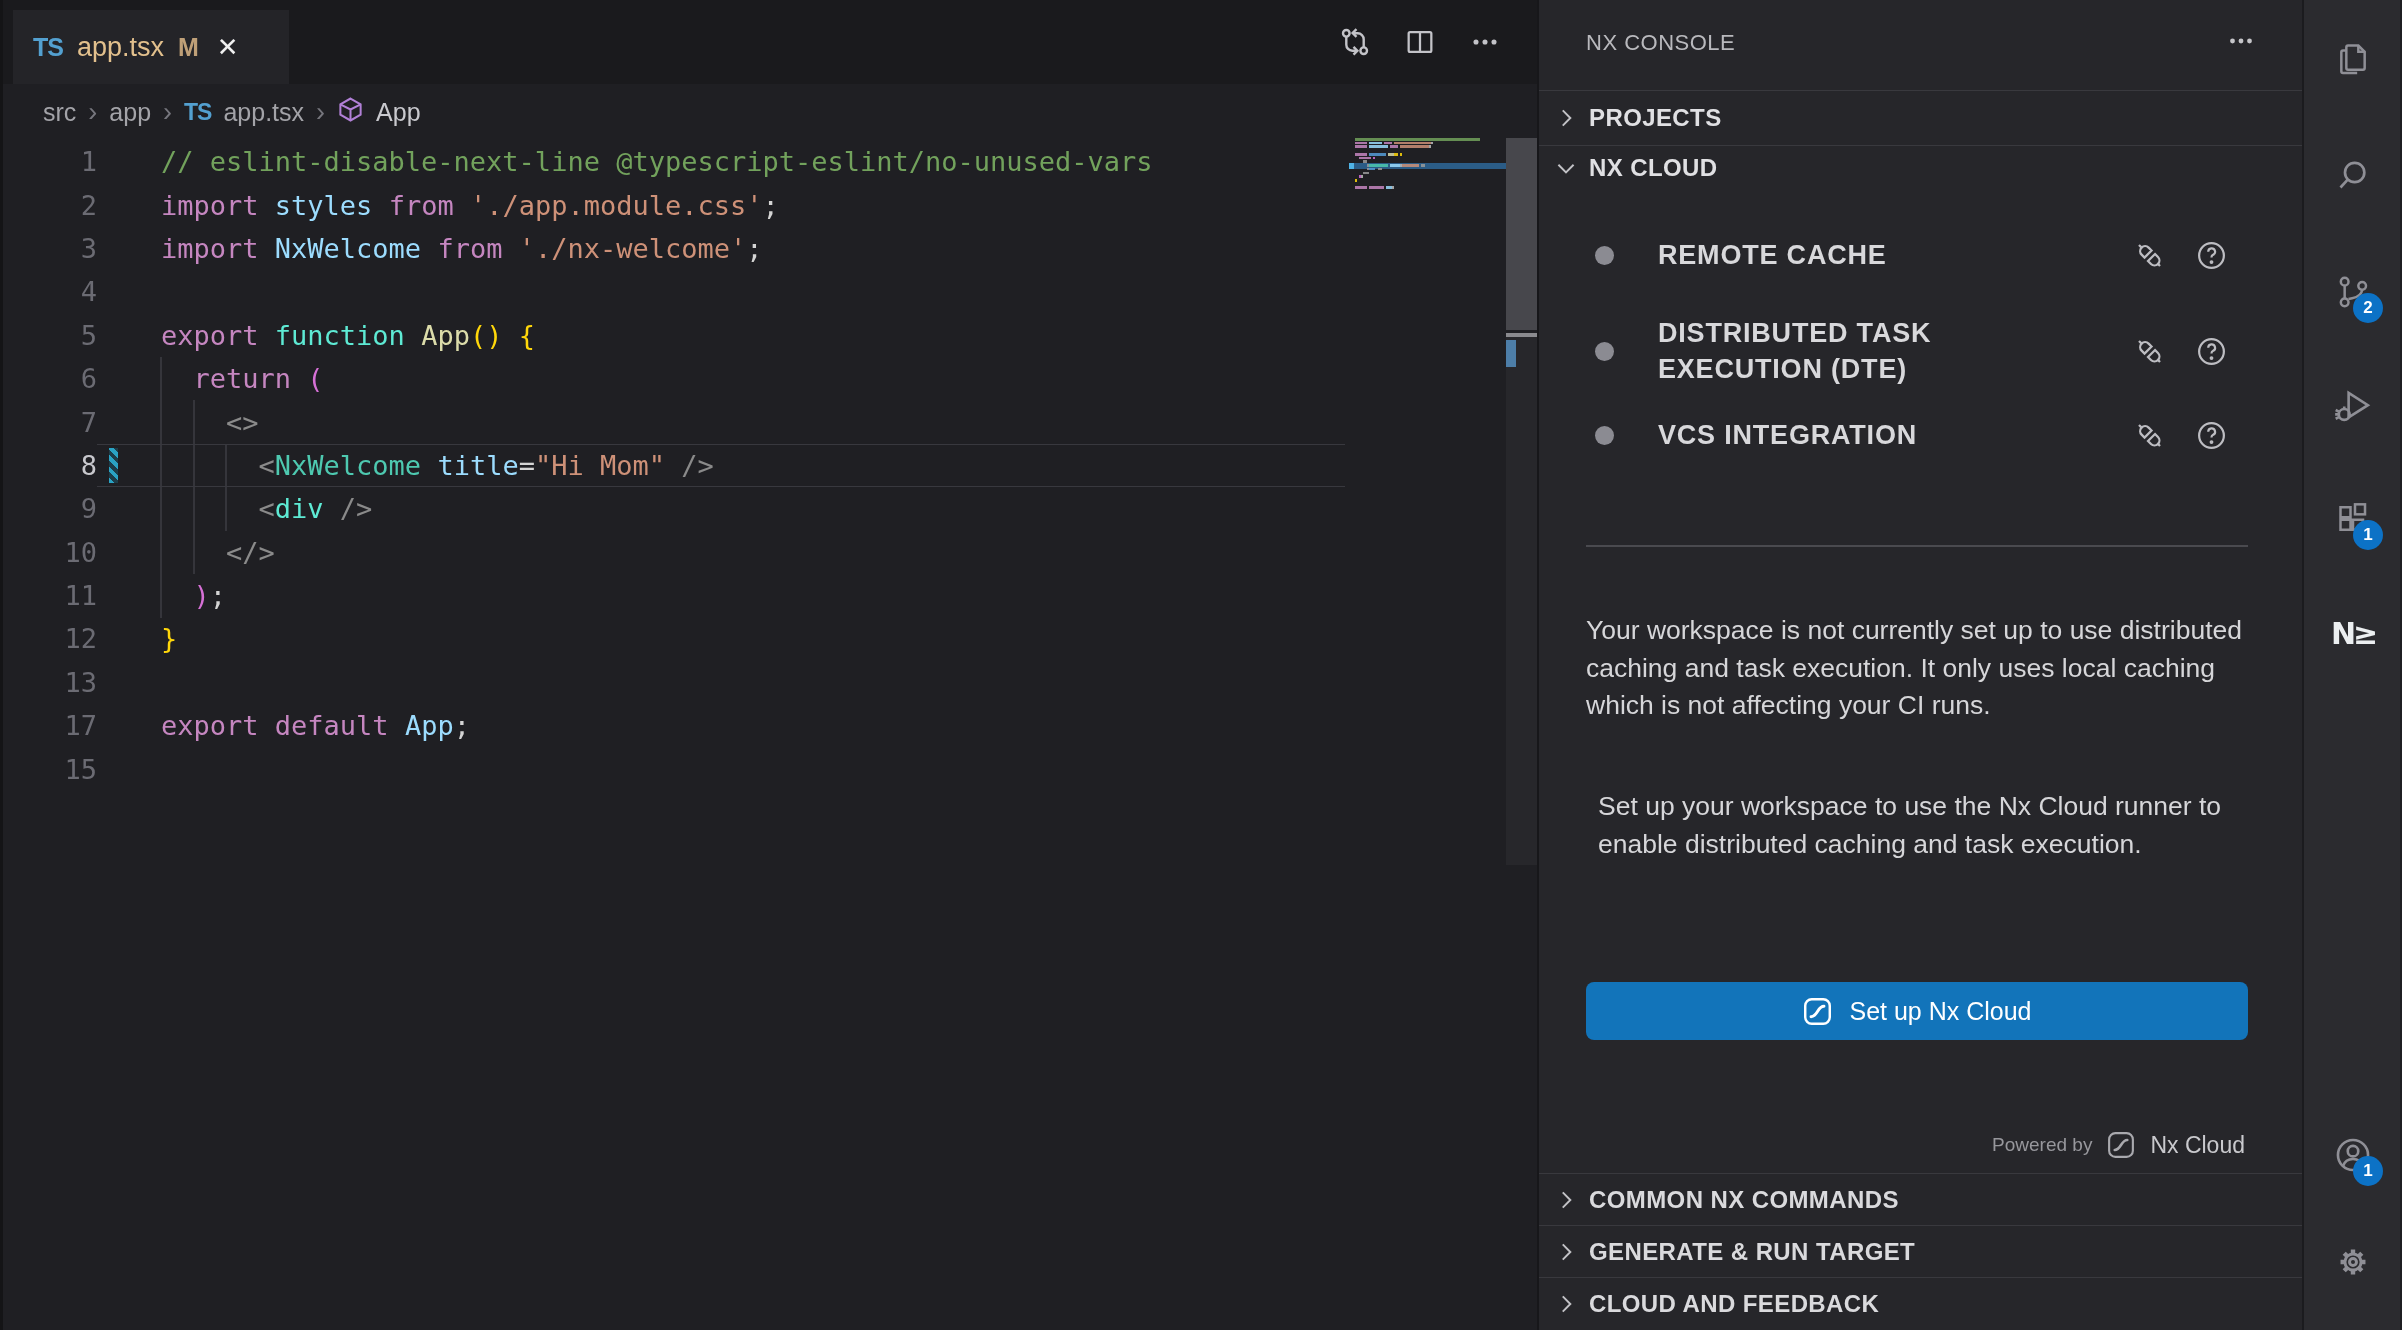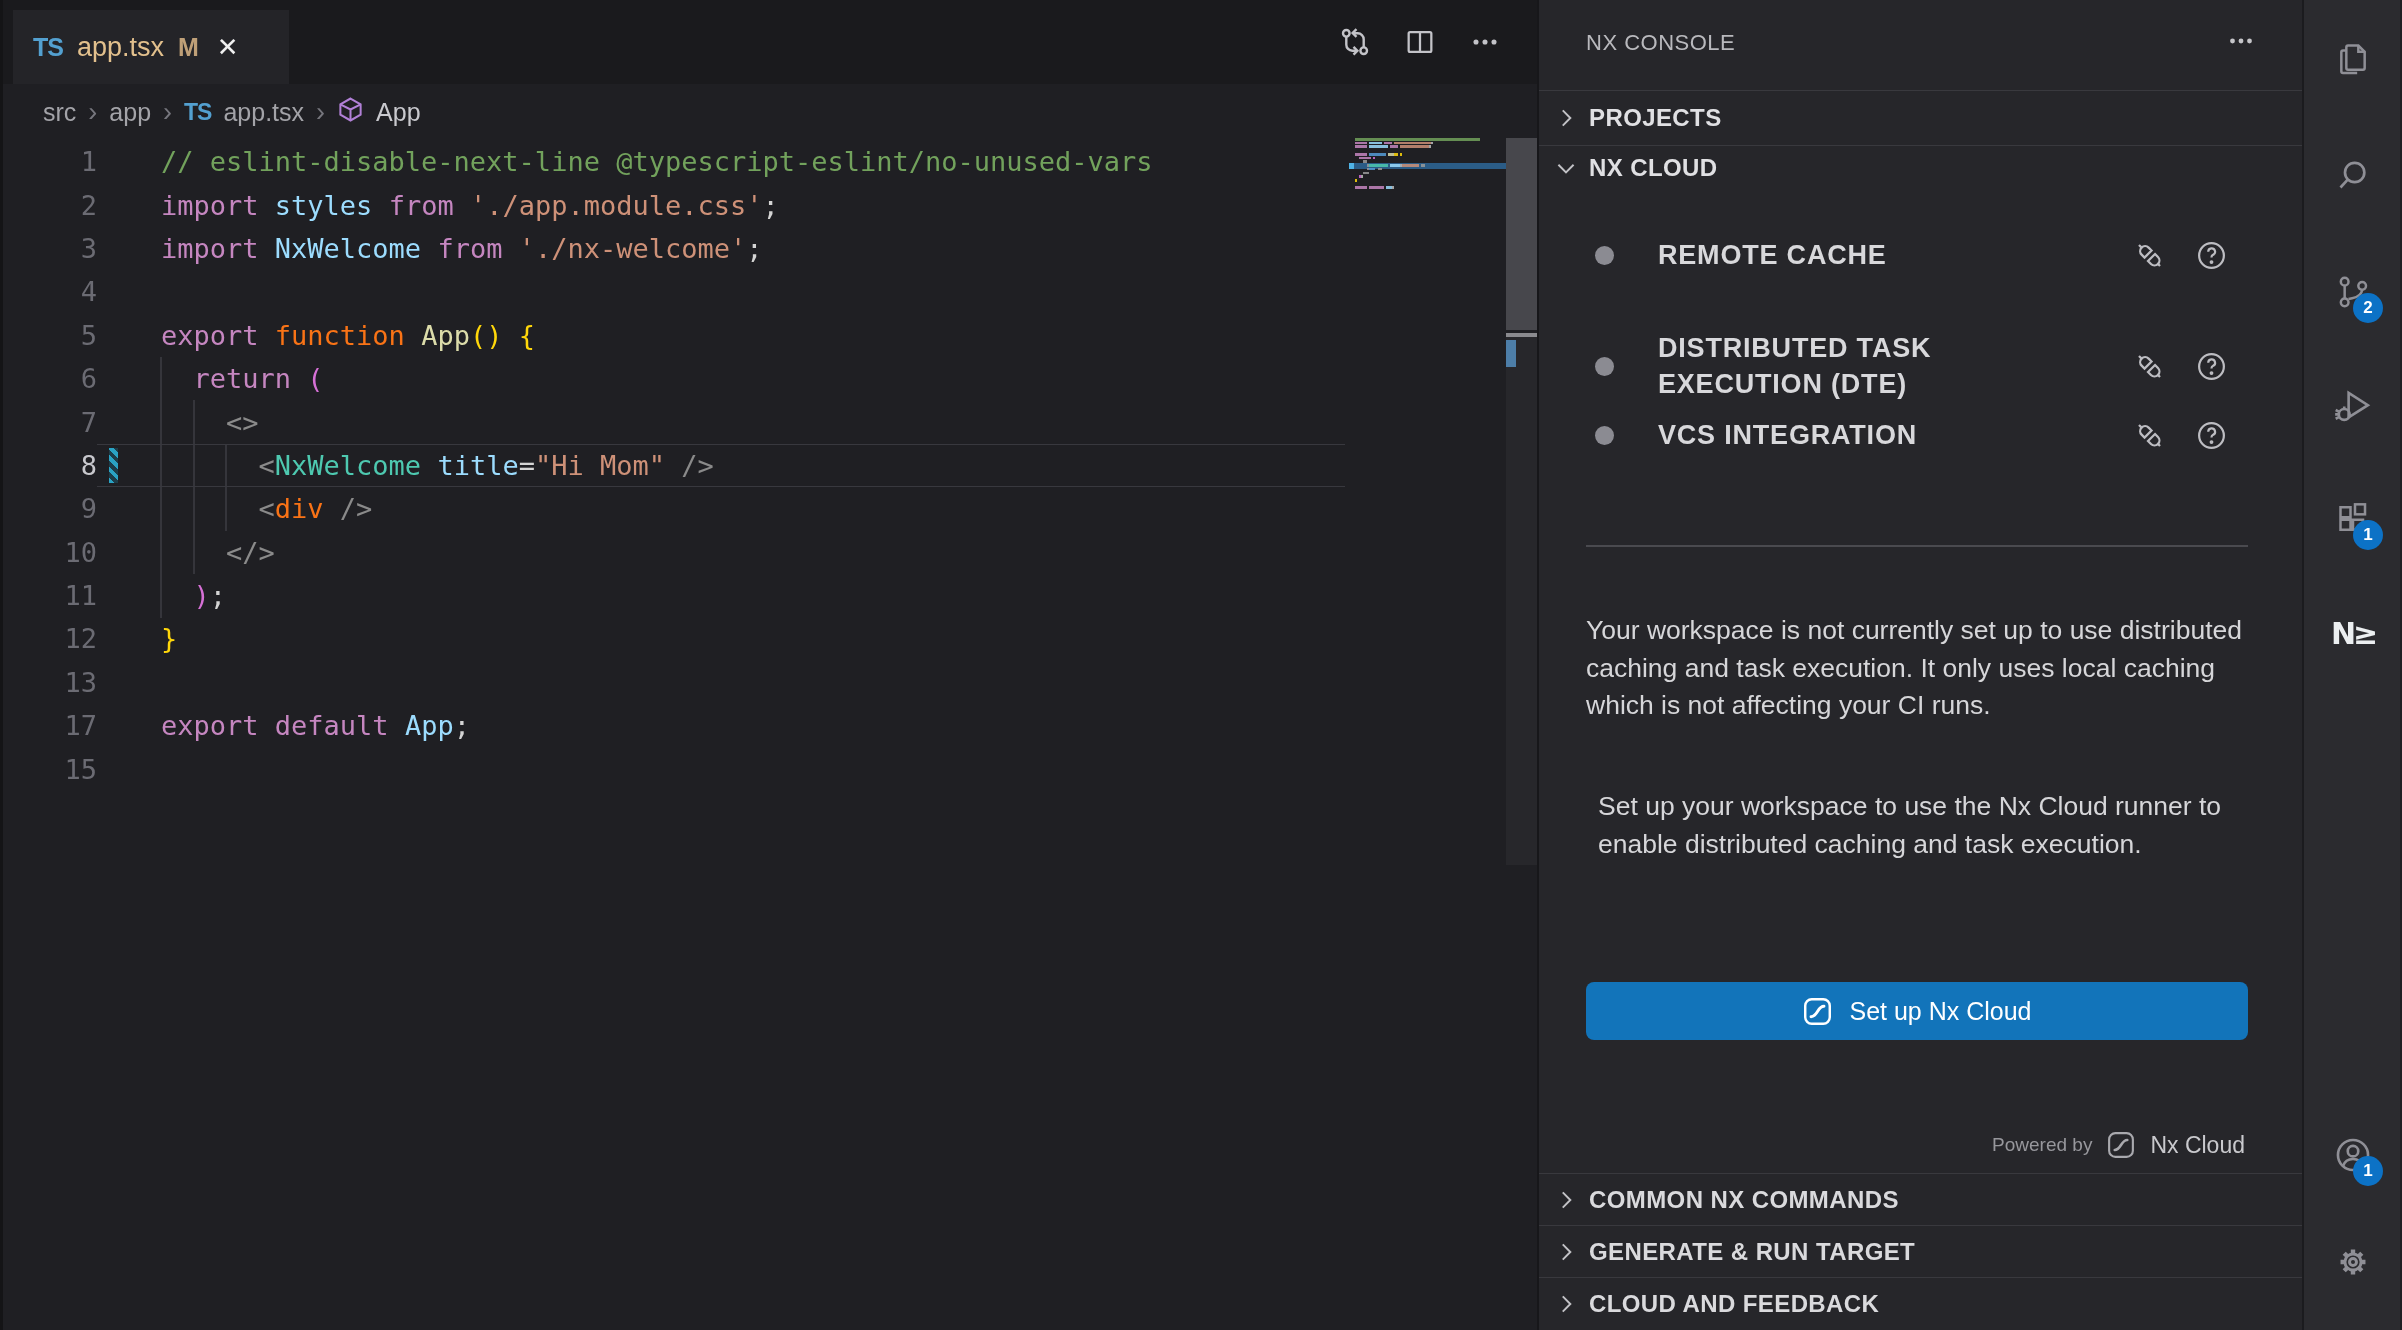--- a/index.html
+++ b/index.html
@@ -34,21 +34,21 @@
   .code-line { position:relative; height:43.4px; display:flex; align-items:center;
                font-family:"DejaVu Sans Mono", monospace; font-size:27px; white-space:pre; }
   .code-line .ln { width:94px; text-align:right; color:#6b6b73; flex:none; }
   .code-line .lc { padding-left:64px; }
   .code-line.current .ln { color:#c8c8cd; }
   .code-line.current::after { content:''; position:absolute; left:94px; right:192px; top:0;
                bottom:0; border-top:1.5px solid #38383e; border-bottom:1.5px solid #38383e; }
   .git-marker { position:absolute; left:106px; top:4px; bottom:4px; width:9px;
     background:repeating-linear-gradient(45deg,#2aa3c4 0 4px,#1d3d49 4px 8px); }
 
-  .tk-comment{color:#72a25c} .tk-kw{color:#C586C0} .tk-kw2{color:#f97316}
+  .tk-comment{color:#72a25c} .tk-kw{color:#C586C0} .tk-kw2{color:#5eead4}
   .tk-var{color:#9CDCFE} .tk-str{color:#CE9178} .tk-fg{color:#d4d4d4}
   .tk-tag{color:#4EC9B0} .tk-punct{color:#8a8a8a} .tk-b1{color:#ffd70a}
   .tk-b2{color:#d670d6} .tk-fn{color:#DCDCAA}
 
   .indent-guide { position:absolute; width:1.5px; background:#35353b; }
 
   
   .minimap { position:absolute; left:1352px; top:-2px; width:153px; height:120px; }
   .mm-line { position:absolute; height:2.6px; }
   .mm-line span { position:absolute; height:2.6px; top:0; opacity:.85; }
@@ -320,21 +320,21 @@
                 <path d="M13.4 8h1.8"></path>
               </g>
             </svg>
             <svg width="33" height="33" viewBox="0 0 24 24" fill="none" stroke="currentColor" stroke-width="1.6">
               <circle cx="12" cy="12" r="9"></circle>
               <path d="M9.6 9.2a2.5 2.5 0 1 1 3.6 2.3c-.8.4-1.2.9-1.2 1.7v.3"></path>
               <circle cx="12" cy="16.8" r="0.6" fill="currentColor"></circle>
             </svg>
           </span>
         </div>
-        <div class="feature-row" style="top: 321px; height: 90px;">
+        <div class="feature-row" style="top: 306px; height: 90px;">
           <span class="feature-dot"></span>
           <span class="feature-label">DISTRIBUTED TASK EXECUTION (DTE)</span>
           <span class="feature-icons">
             <svg width="33" height="33" viewBox="0 0 16 16" fill="none" stroke="currentColor" stroke-width="1.1">
               <g transform="rotate(45 8 8)">
                 <path d="M0.8 8h2"></path>
                 <path d="M7 5.6H5a2.4 2.4 0 0 0 0 4.8h2z"></path>
                 <path d="M9.4 5.6h2a2.4 2.4 0 0 1 0 4.8h-2z"></path>
                 <path d="M13.4 8h1.8"></path>
               </g>

